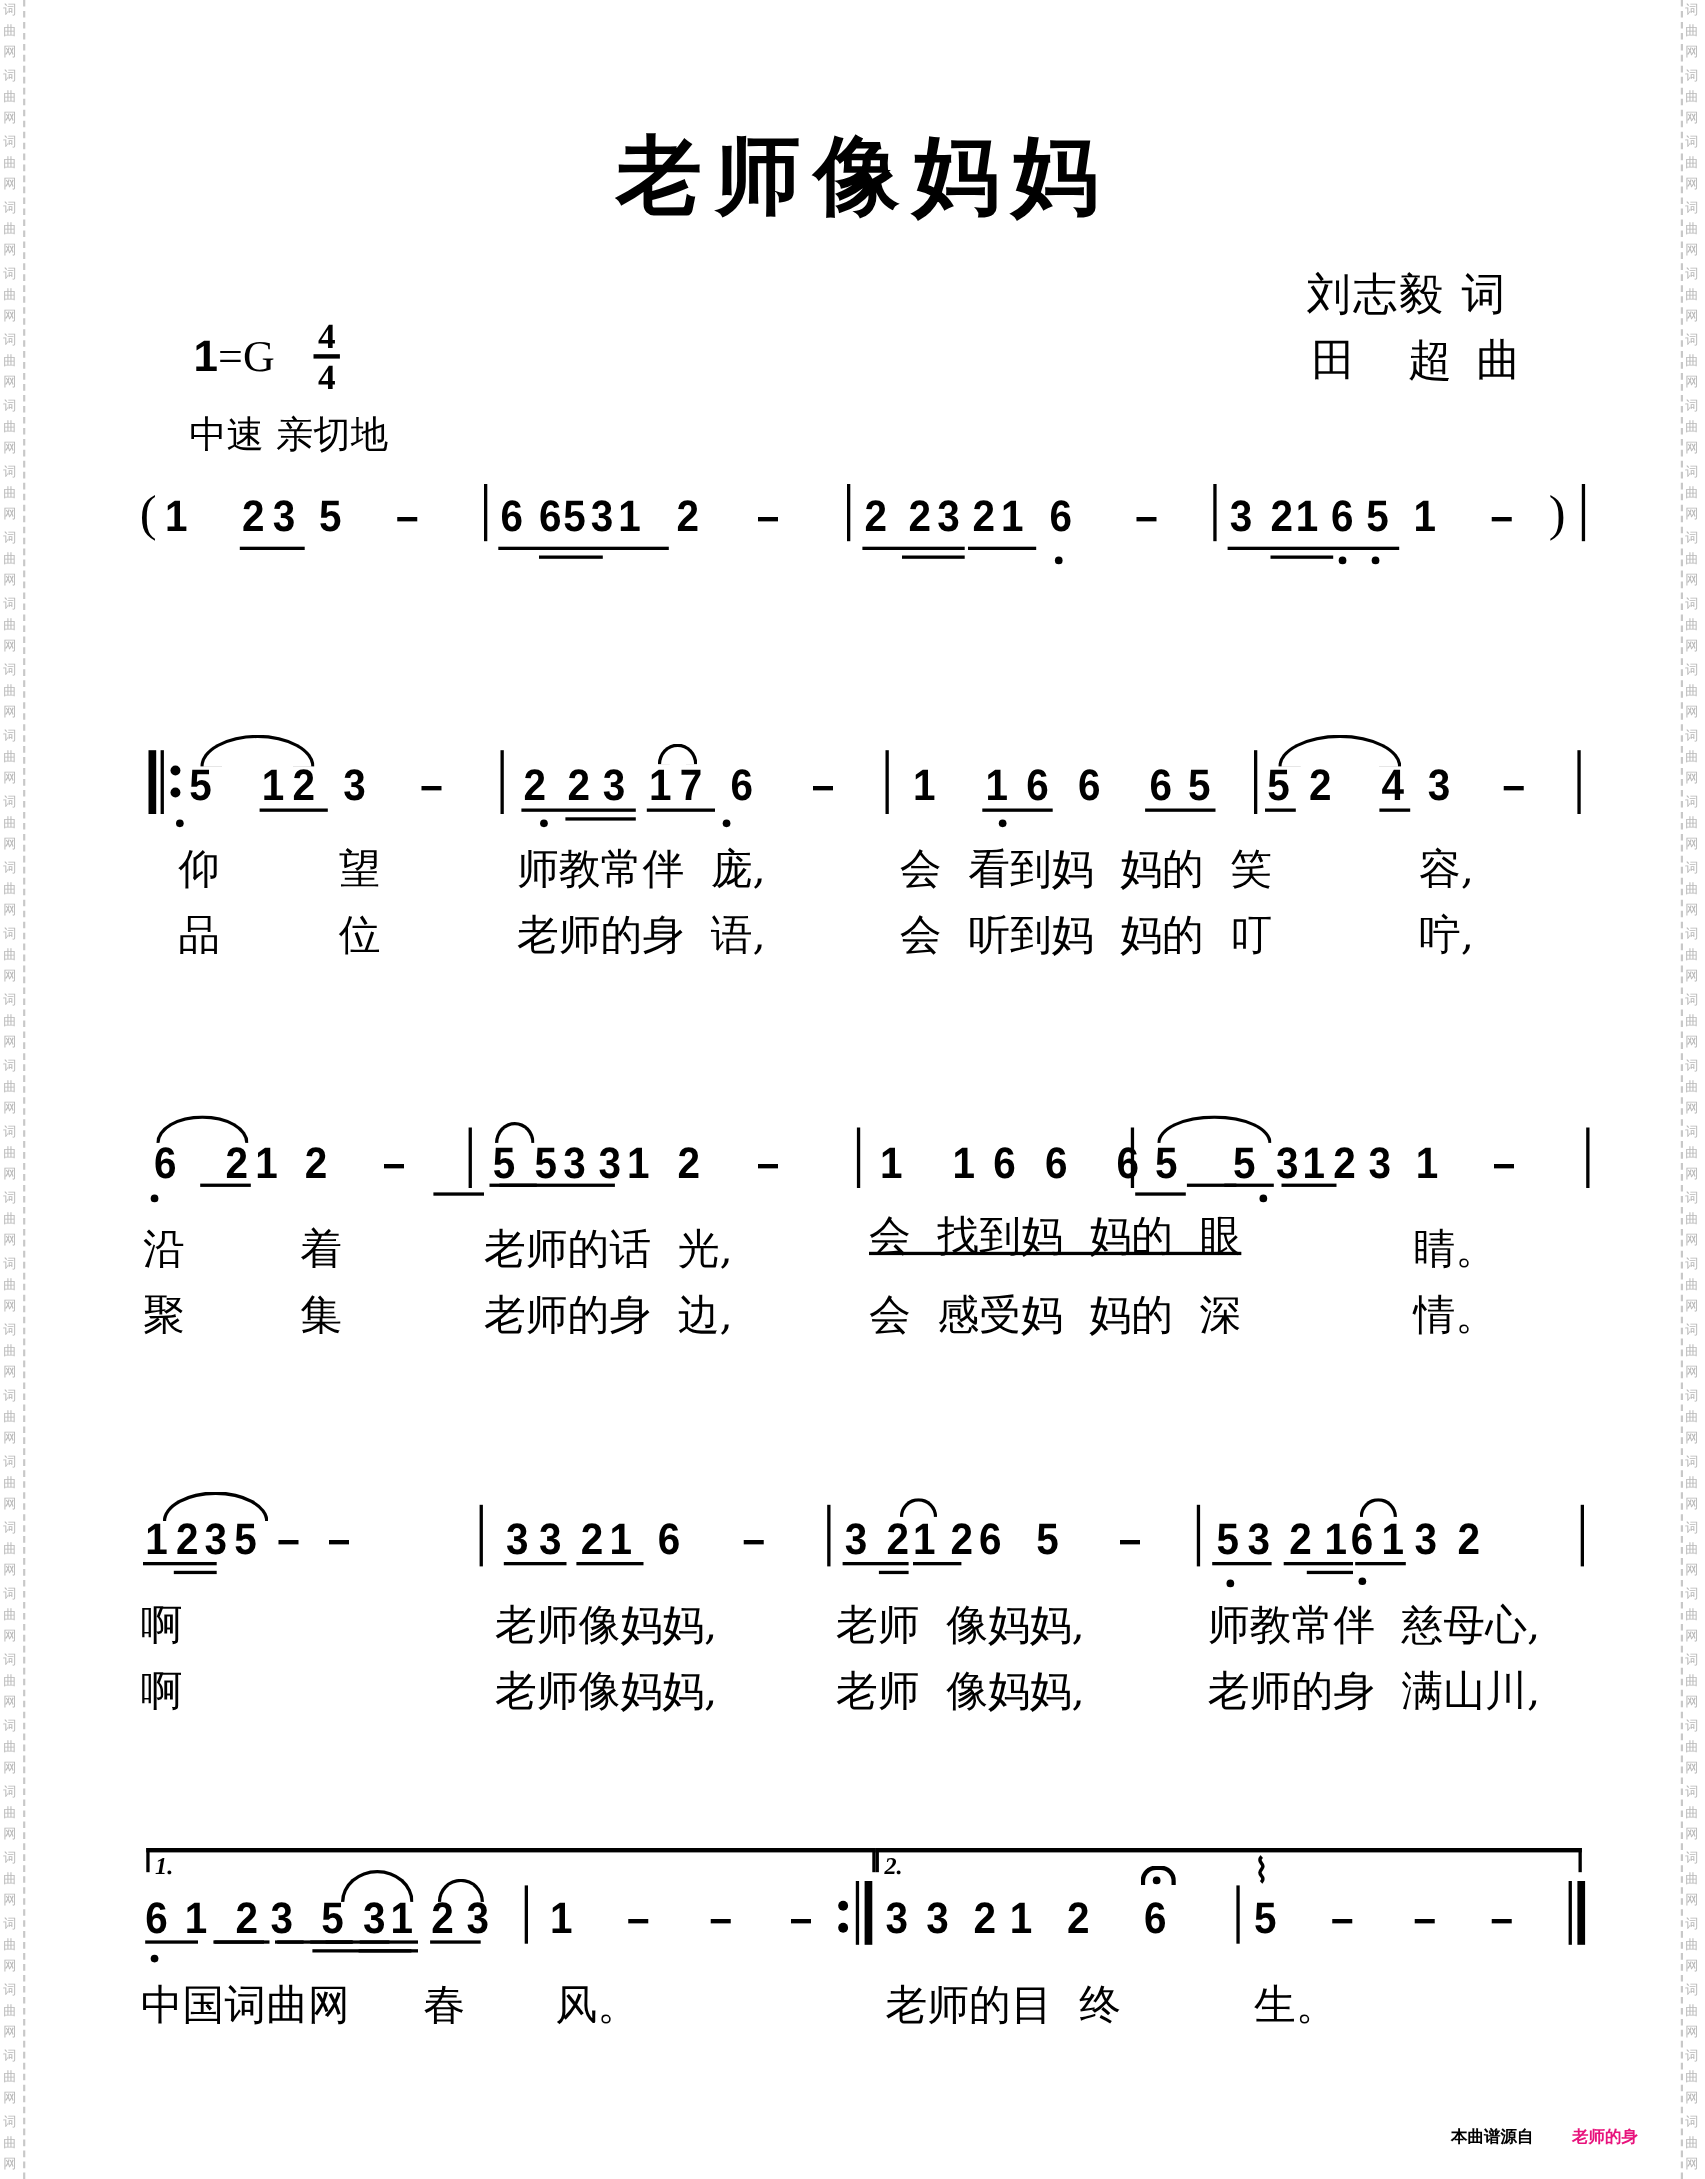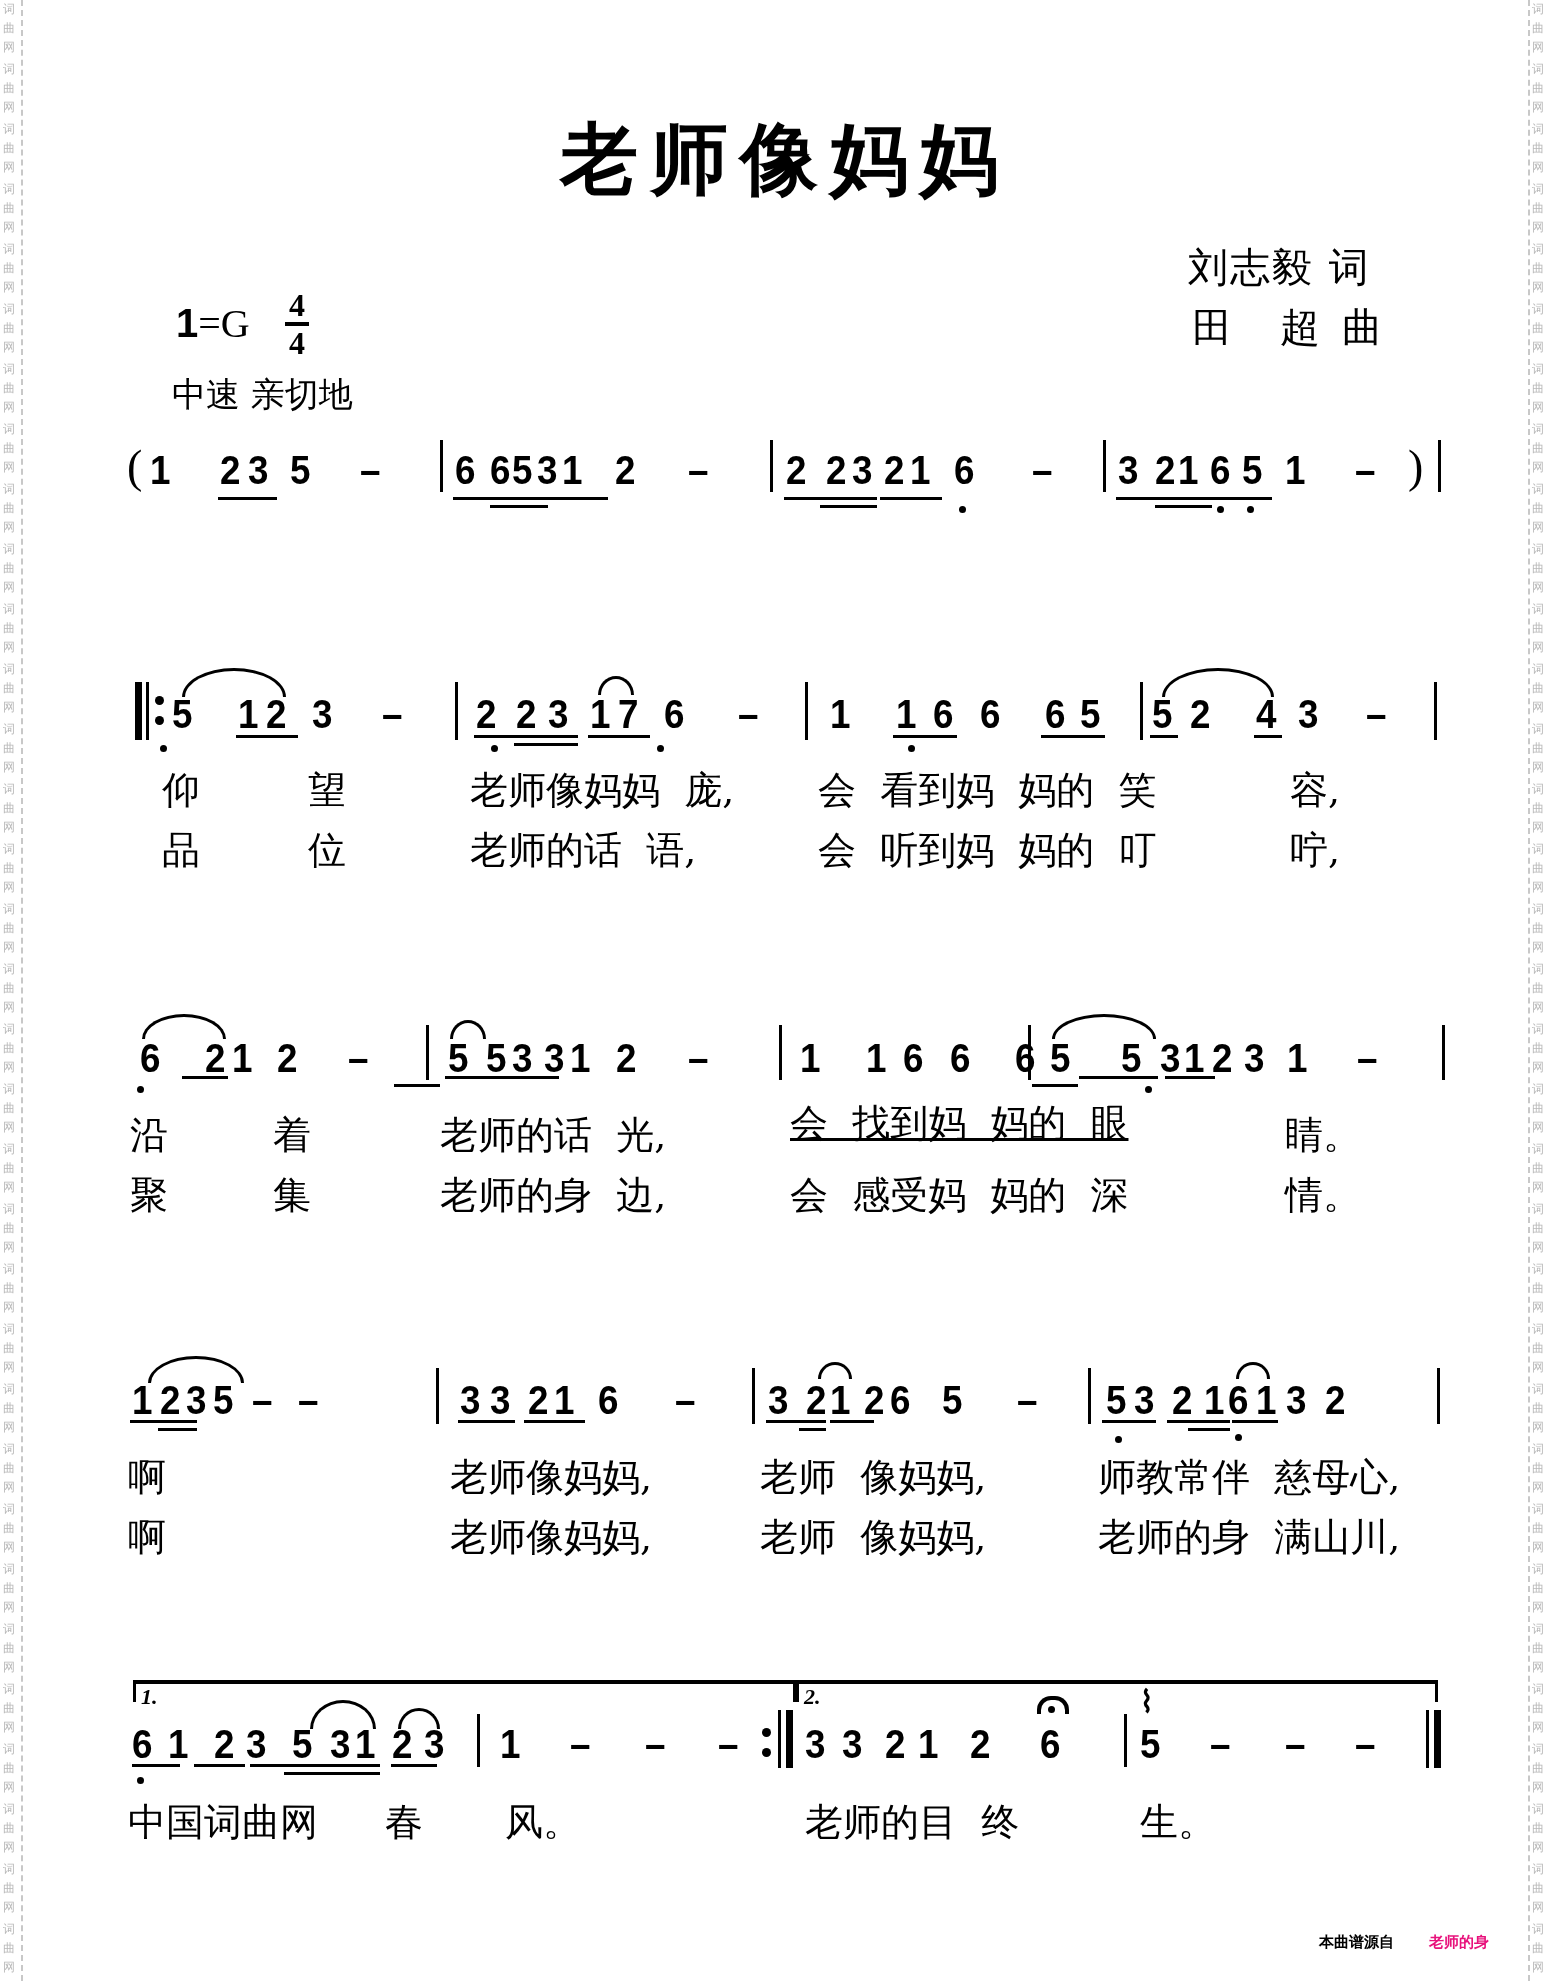--- a/index.html
+++ b/index.html
@@ -618,26 +618,26 @@
     <div class="blthick" style="left: 1434px; top: 1710px; height: 58px;"></div>
     <div class="volta" style="left: 133px; top: 1680px; width: 657px;"></div>
     <div class="volta-label" style="left: 141px; top: 1684px;">1.</div>
     <div class="volta" style="left: 796px; top: 1680px; width: 636px;"></div>
     <div class="volta-label" style="left: 804px; top: 1684px;">2.</div>
     <div class="fermata" style="left: 1037px; top: 1696px;"></div>
     <div class="dot" style="left: 1048px; top: 1706px;"></div>
     <div class="n" style="left: 1140px; top: 1682px; font-size: 30px;">⌇</div>
     <div class="lyr" style="left: 162px; top: 770px;">仰</div>
     <div class="lyr" style="left: 308px; top: 770px;">望</div>
-    <div class="lyr" style="left: 470px; top: 770px;">老师像妈妈  庞,</div>
+    <div class="lyr" style="left: 470px; top: 770px;">师教常伴  庞,</div>
     <div class="lyr" style="left: 818px; top: 770px;">会  看到妈  妈的  笑</div>
     <div class="lyr" style="left: 1290px; top: 770px;">容,</div>
     <div class="lyr" style="left: 162px; top: 830px;">品</div>
     <div class="lyr" style="left: 308px; top: 830px;">位</div>
-    <div class="lyr" style="left: 470px; top: 830px;">老师的话  语,</div>
+    <div class="lyr" style="left: 470px; top: 830px;">老师的身  语,</div>
     <div class="lyr" style="left: 818px; top: 830px;">会  听到妈  妈的  叮</div>
     <div class="lyr" style="left: 1290px; top: 830px;">咛,</div>
     <div class="lyr" style="left: 130px; top: 1115px;">沿</div>
     <div class="lyr" style="left: 273px; top: 1115px;">着</div>
     <div class="lyr" style="left: 440px; top: 1115px;">老师的话  光,</div>
     <div class="lyr" style="left: 790px; top: 1103px; text-decoration: underline;">会  找到妈  妈的  眼</div>
     <div class="lyr" style="left: 1285px; top: 1115px;">睛。</div>
     <div class="lyr" style="left: 130px; top: 1175px;">聚</div>
     <div class="lyr" style="left: 273px; top: 1175px;">集</div>
     <div class="lyr" style="left: 440px; top: 1175px;">老师的身  边,</div>

